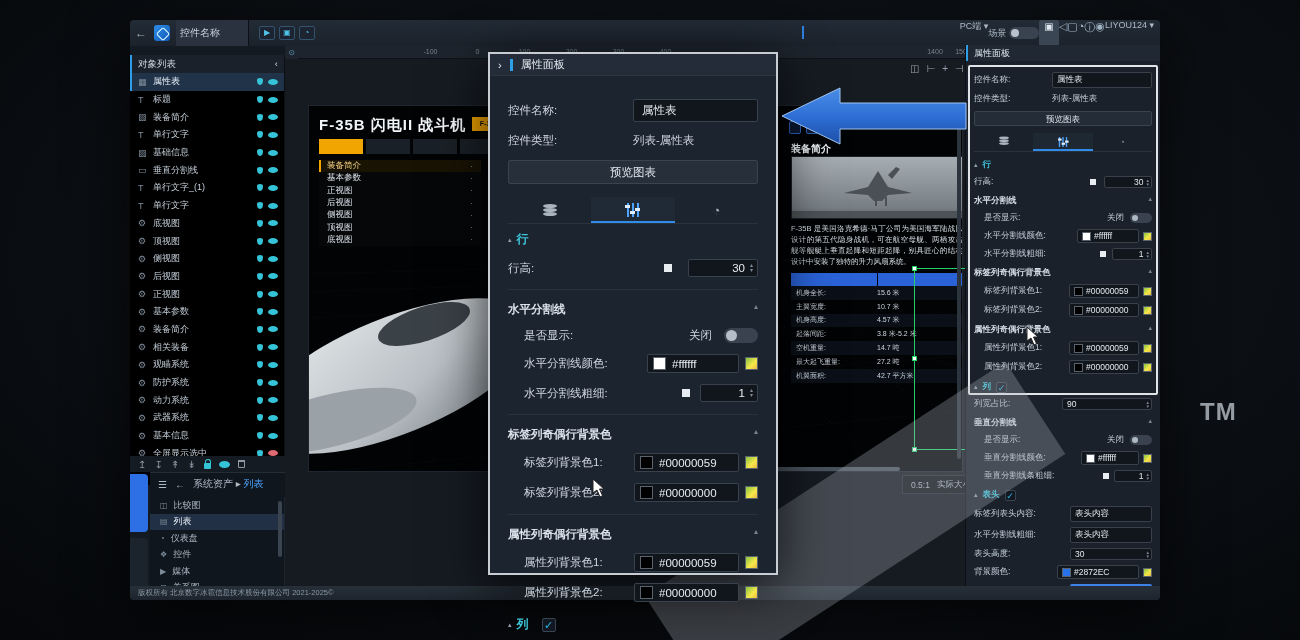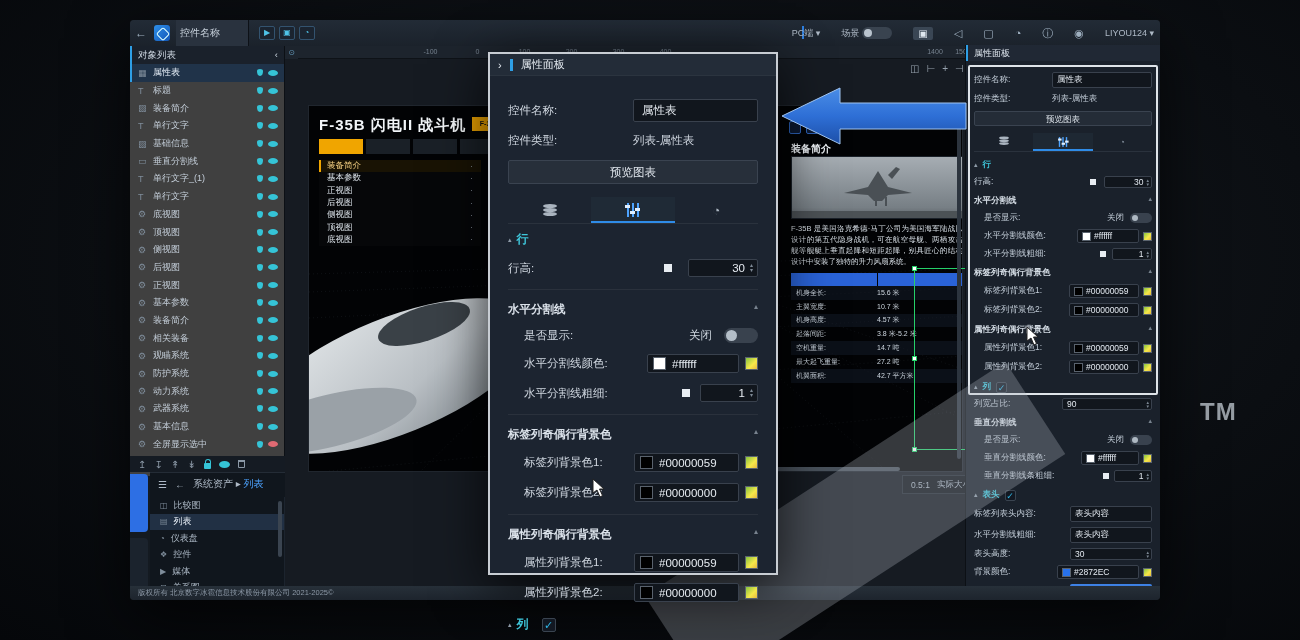--- a/index.html
+++ b/index.html
@@ -14,36 +14,36 @@
   #titlebar{position:absolute;left:0;top:0;width:1030px;height:26px;background:linear-gradient(#222b36,#1b222b);display:flex;align-items:center;font-size:10px;color:#c6d0da;}
   .tb-back{width:22px;text-align:center;color:#9fb0c0;font-size:12px;}
   .tb-logo{width:16px;height:16px;border-radius:3px;background:linear-gradient(135deg,#2e8fe8,#1257b8);margin:0 6px 0 2px;position:relative;}
   .tb-logo:after{content:"";position:absolute;left:4px;top:4px;width:8px;height:8px;border:1.5px solid #dff; border-radius:2px;transform:rotate(45deg);}
   .tb-title{background:#29323e;height:26px;line-height:26px;padding:0 28px 0 4px;border-right:1px solid #0d1117;}
   .tb-tools{display:flex;gap:4px;margin-left:10px;}
   .tb-toolbtn{width:16px;height:14px;background:#1b2430;border:1px solid #33536f;border-radius:2px;color:#4fc3e8;font-size:8px;line-height:12px;text-align:center;}
   .tb-center{position:absolute;left:430px;top:4px;width:215px;height:18px;background:#10151c;border:1px solid #2a333e;border-radius:2px;color:#d7dee6;font-size:10px;line-height:16px;text-align:center;}
   .tb-caret{position:absolute;right:1px;top:1px;width:16px;height:14px;background:#2e6fd6;border-radius:2px;color:#fff;font-size:8px;line-height:14px;}
   .tb-sep{position:absolute;left:672px;top:6px;width:2px;height:13px;background:#2e7fe0;}
-  .tb-right{position:absolute;right:6px;top:0;height:26px;display:flex;align-items:center;gap:21px;color:#aeb9c6;font-size:9px;}
+  .tb-right{position:absolute;right:6px;top:0;height:26px;display:flex;gap:0;color:#aeb9c6;font-size:9px;}
   .tb-ic{font-size:11px;color:#9fb0c0;}
   .tb-savebox{background:#3a4654;border-radius:2px;padding:1px 5px;font-size:10px;color:#dfe7ef;}
   .pill{width:30px;height:12px;border-radius:7px;background:#39434f;position:relative;}
   .pill i{position:absolute;left:2px;top:2px;width:8px;height:8px;border-radius:50%;background:#b9c3cd;}
   
   #ruler-h{position:absolute;left:168px;top:26px;width:700px;height:13px;background:#1d242d;border-bottom:1px solid #0e1217;color:#76828f;font-size:7px;overflow:hidden;}
   #ruler-corner{position:absolute;left:155px;top:26px;width:13px;height:13px;background:#1d242d;color:#5e8fae;font-size:8px;line-height:13px;text-align:center;}
   .hnum-wrap-l{position:absolute;left:109px;top:0;display:flex;}
   .hnum-wrap-l .hnum{width:47px;text-align:center;line-height:12px;}
   .hnum-wrap-r{position:absolute;left:623px;top:0;display:flex;}
   .hnum-wrap-r .hnum{width:28px;text-align:center;line-height:12px;}
   #ruler-v{position:absolute;left:155px;top:39px;width:13px;height:420px;background:#1d242d;border-right:1px solid #0e1217;color:#76828f;font-size:7px;overflow:hidden;}
   #ruler-v .vnum{height:32px;display:block;transform:rotate(-90deg);text-align:center;line-height:32px;width:13px;}
   
-  #sidebar{position:absolute;left:0;top:26px;width:155px;height:430px;background:#404040;border-right:1px solid #0c1015;}
+  #sidebar{position:absolute;left:0;top:35px;width:155px;height:430px;background:#000000;border-right:1px solid #0c1015;}
   #sidebar .hd{height:18px;line-height:18px;padding:0 6px;color:#cfd8e2;font-size:9.5px;border-left:2px solid #2e9fe6;background:#1a212b;display:flex;justify-content:space-between;}
   .layer-row{height:17.7px;display:flex;align-items:center;padding:0 6px 0 8px;color:#c3cdd8;font-size:9px;}
   .layer-row .li-icon{width:15px;color:#7f8d9b;font-size:9px;}
   .layer-row .li-label{flex:1;white-space:nowrap;overflow:hidden;}
   .layer-row.selected{background:#203349;box-shadow:inset 2px 0 0 #2e9fe6;color:#e8f1fa;}
   .drop{width:6px;height:7px;background:#35c4d7;border-radius:50% 50% 50% 50%/30% 30% 70% 70%;margin-right:5px;}
   .eye{width:10px;height:6px;background:#35c4d7;border-radius:50%;}
   .layer-row.hidden-row .eye{background:#e06a73;}
   #layer-footer{position:absolute;left:0;top:436px;width:155px;height:16px;display:flex;align-items:center;gap:8px;padding:0 8px;color:#8b98a6;font-size:10px;background:#151b23;}
   .mini-lock{width:7px;height:6px;background:#35c4d7;border-radius:1px;position:relative;margin-top:3px;}

